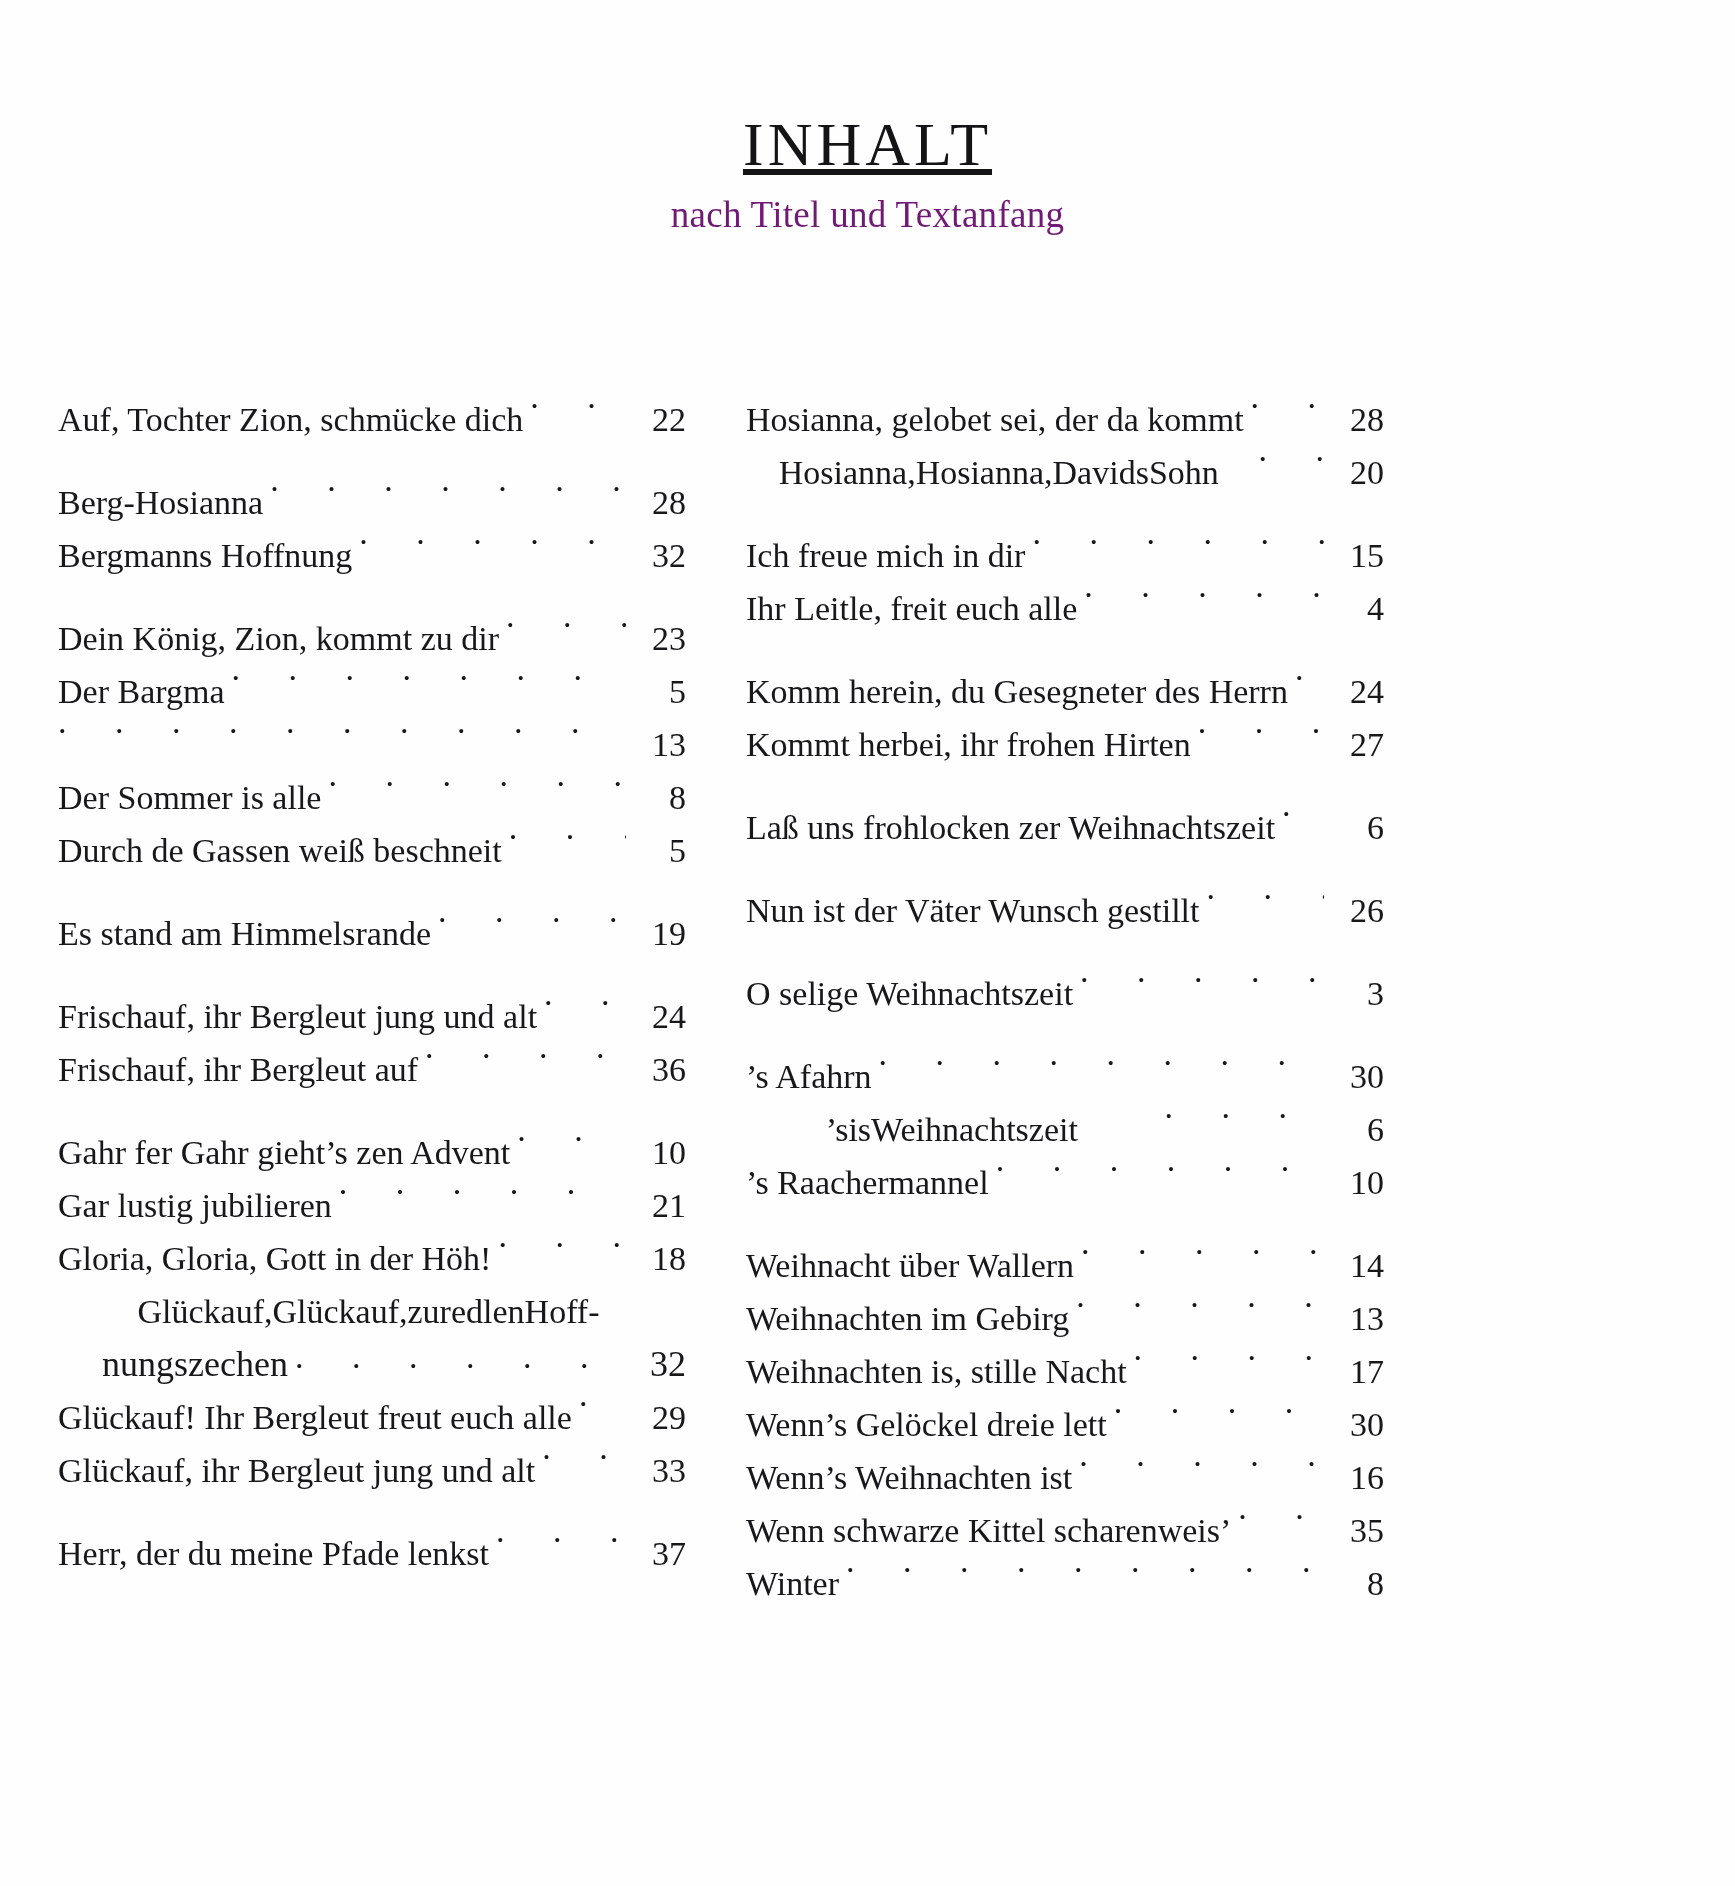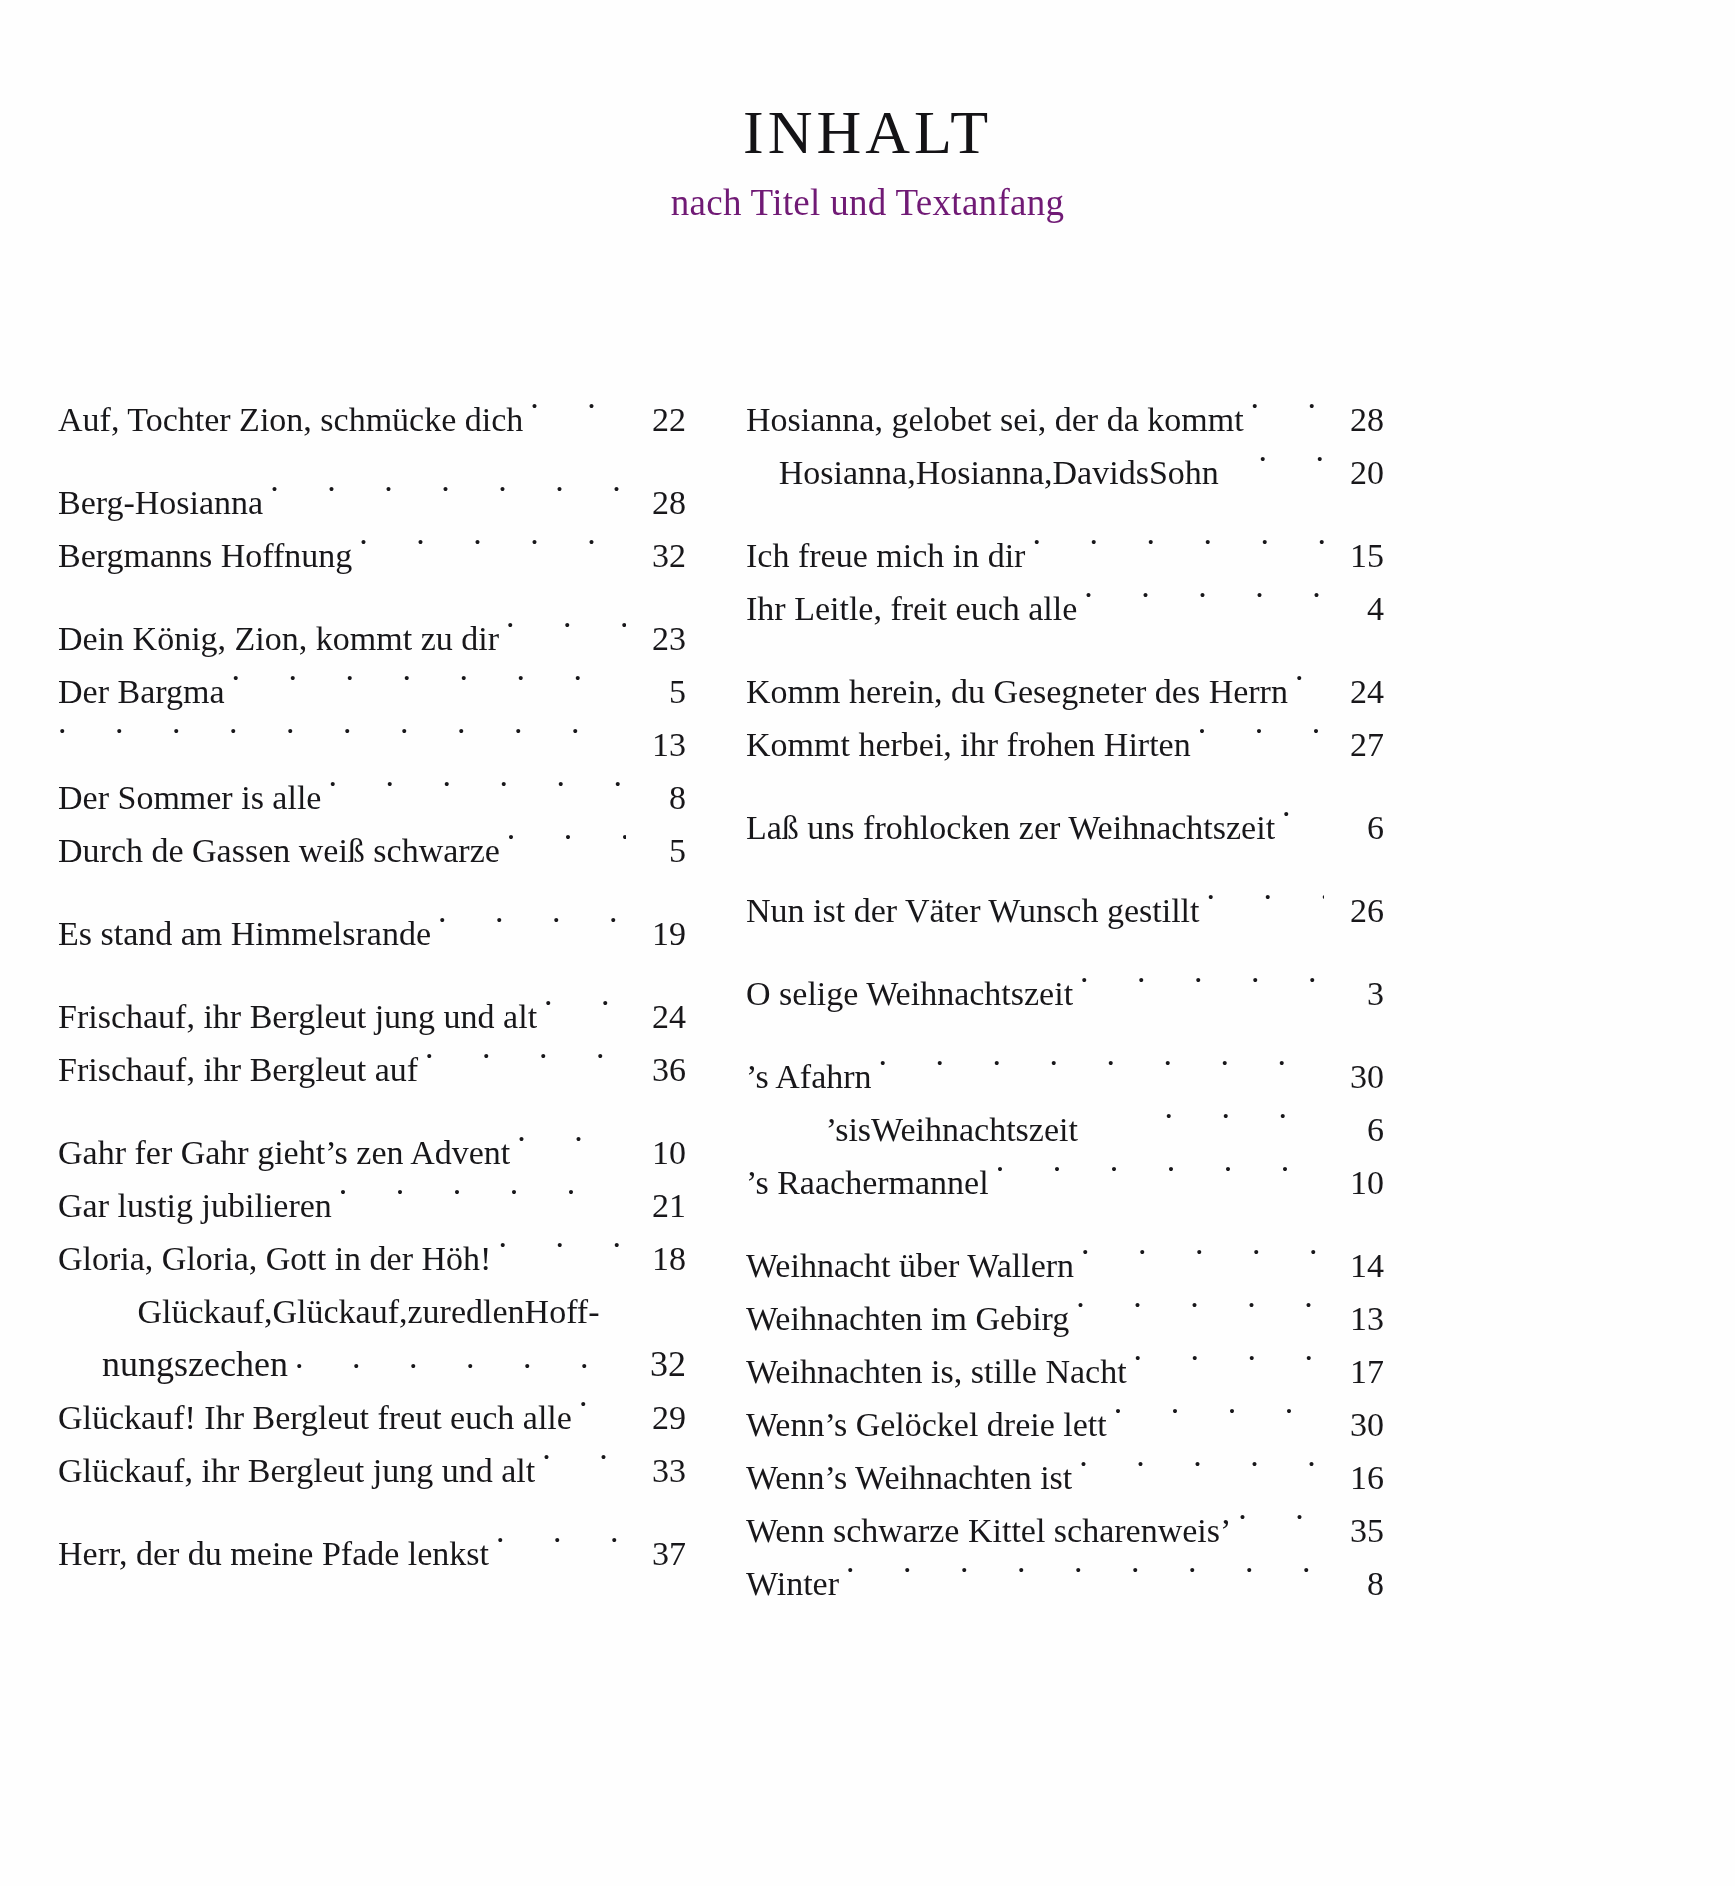--- a/index.html
+++ b/index.html
@@ -29,21 +29,22 @@
     left: 0;
     width: 100%;
     text-align: center;
   }
   .doc-title {
     font-size: 62px;
     letter-spacing: 4px;
     font-weight: 400;
     line-height: 1.05;
     color: #141316;
-    margin: 4px;
+    margin: 16px;
+    text-decoration: underline;
   }
   .doc-subtitle {
     font-size: 37px;
     margin-top: 16px;
     letter-spacing: 0.3px;
     color: #701a75;
   }
 
   
   .columns {
@@ -159,21 +160,21 @@
           <div class="entry">
             <span class="leaders"></span>
             <span class="entry-page">13</span>
           </div>
           <div class="entry">
             <span class="entry-title">Der Sommer is alle</span>
             <span class="leaders"></span>
             <span class="entry-page">8</span>
           </div>
           <div class="entry">
-            <span class="entry-title">Durch de Gassen weiß schwarze</span>
+            <span class="entry-title">Durch de Gassen weiß beschneit</span>
             <span class="leaders"></span>
             <span class="entry-page">5</span>
           </div>
         </div>
         <div class="group">
           <div class="entry">
             <span class="entry-title">Es stand am Himmelsrande</span>
             <span class="leaders"></span>
             <span class="entry-page">19</span>
           </div>

